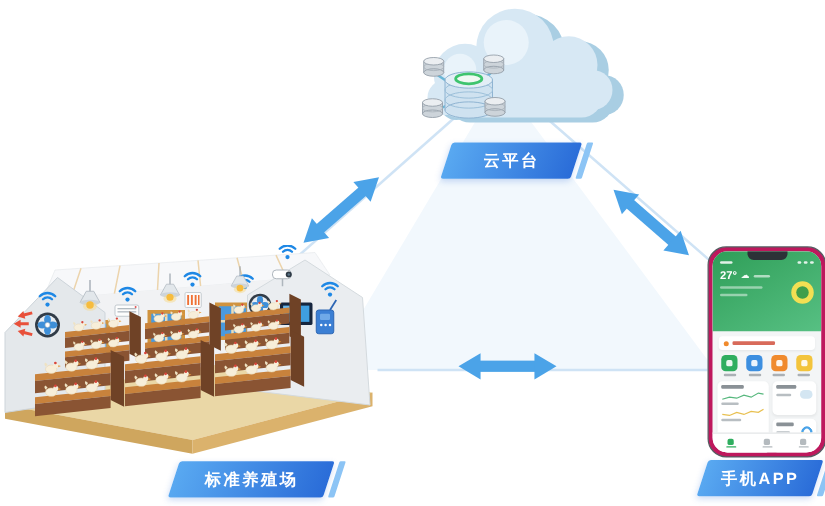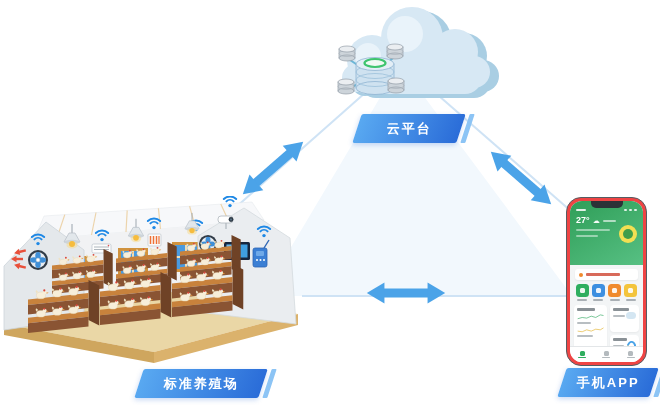--- a/index.html
+++ b/index.html
@@ -16,22 +16,22 @@
     box-shadow:0 2px 5px rgba(42,108,216,.25);}
   .ribbon::after{content:"";position:absolute;right:-9px;top:0;bottom:0;width:5px;
     background:#8cc4f5;border-radius:1px;}
   .ribbon span{transform:skewX(18deg);color:#ffffff;font-size:13px;font-weight:bold;
     letter-spacing:2px;white-space:nowrap;}
   .ribbon-cloud{left:357px;top:114px;width:104px;height:29px;}
   .ribbon-farm{left:139px;top:369px;width:124px;height:29px;}
   .ribbon-phone{left:562px;top:368px;width:92px;height:29px;}
 
   
-  .phone{position:absolute;left:566px;top:197px;width:81px;height:169px;
-    background:#ef4444;border:1px solid #565c62;border-radius:15px;padding:3px;box-sizing:border-box;}
+  .phone{position:absolute;left:566px;top:197px;width:95px;height:169px;
+    background:#be185d;border:1px solid #565c62;border-radius:15px;padding:3px;box-sizing:border-box;}
   .screen{position:relative;width:100%;height:100%;border-radius:12px;background:#f3f5f6;overflow:hidden;}
   .notch{position:absolute;left:50%;top:0;transform:translateX(-50%);width:32px;height:7px;
     background:#2c3237;border-radius:0 0 5px 5px;z-index:5;}
   .app-header{position:relative;height:64px;background:linear-gradient(150deg,#2f9e58 0%,#57c083 100%);
     padding:8px 6px 0 6px;box-sizing:border-box;}
   .statusrow{display:flex;justify-content:space-between;align-items:center;}
   .sbar{height:2px;border-radius:1px;background:rgba(255,255,255,.85);}
   .dots{display:flex;gap:2px;}
   .dots i{width:3px;height:2px;background:rgba(255,255,255,.85);border-radius:1px;}
   .temprow{display:flex;align-items:center;gap:3px;margin-top:5px;}

